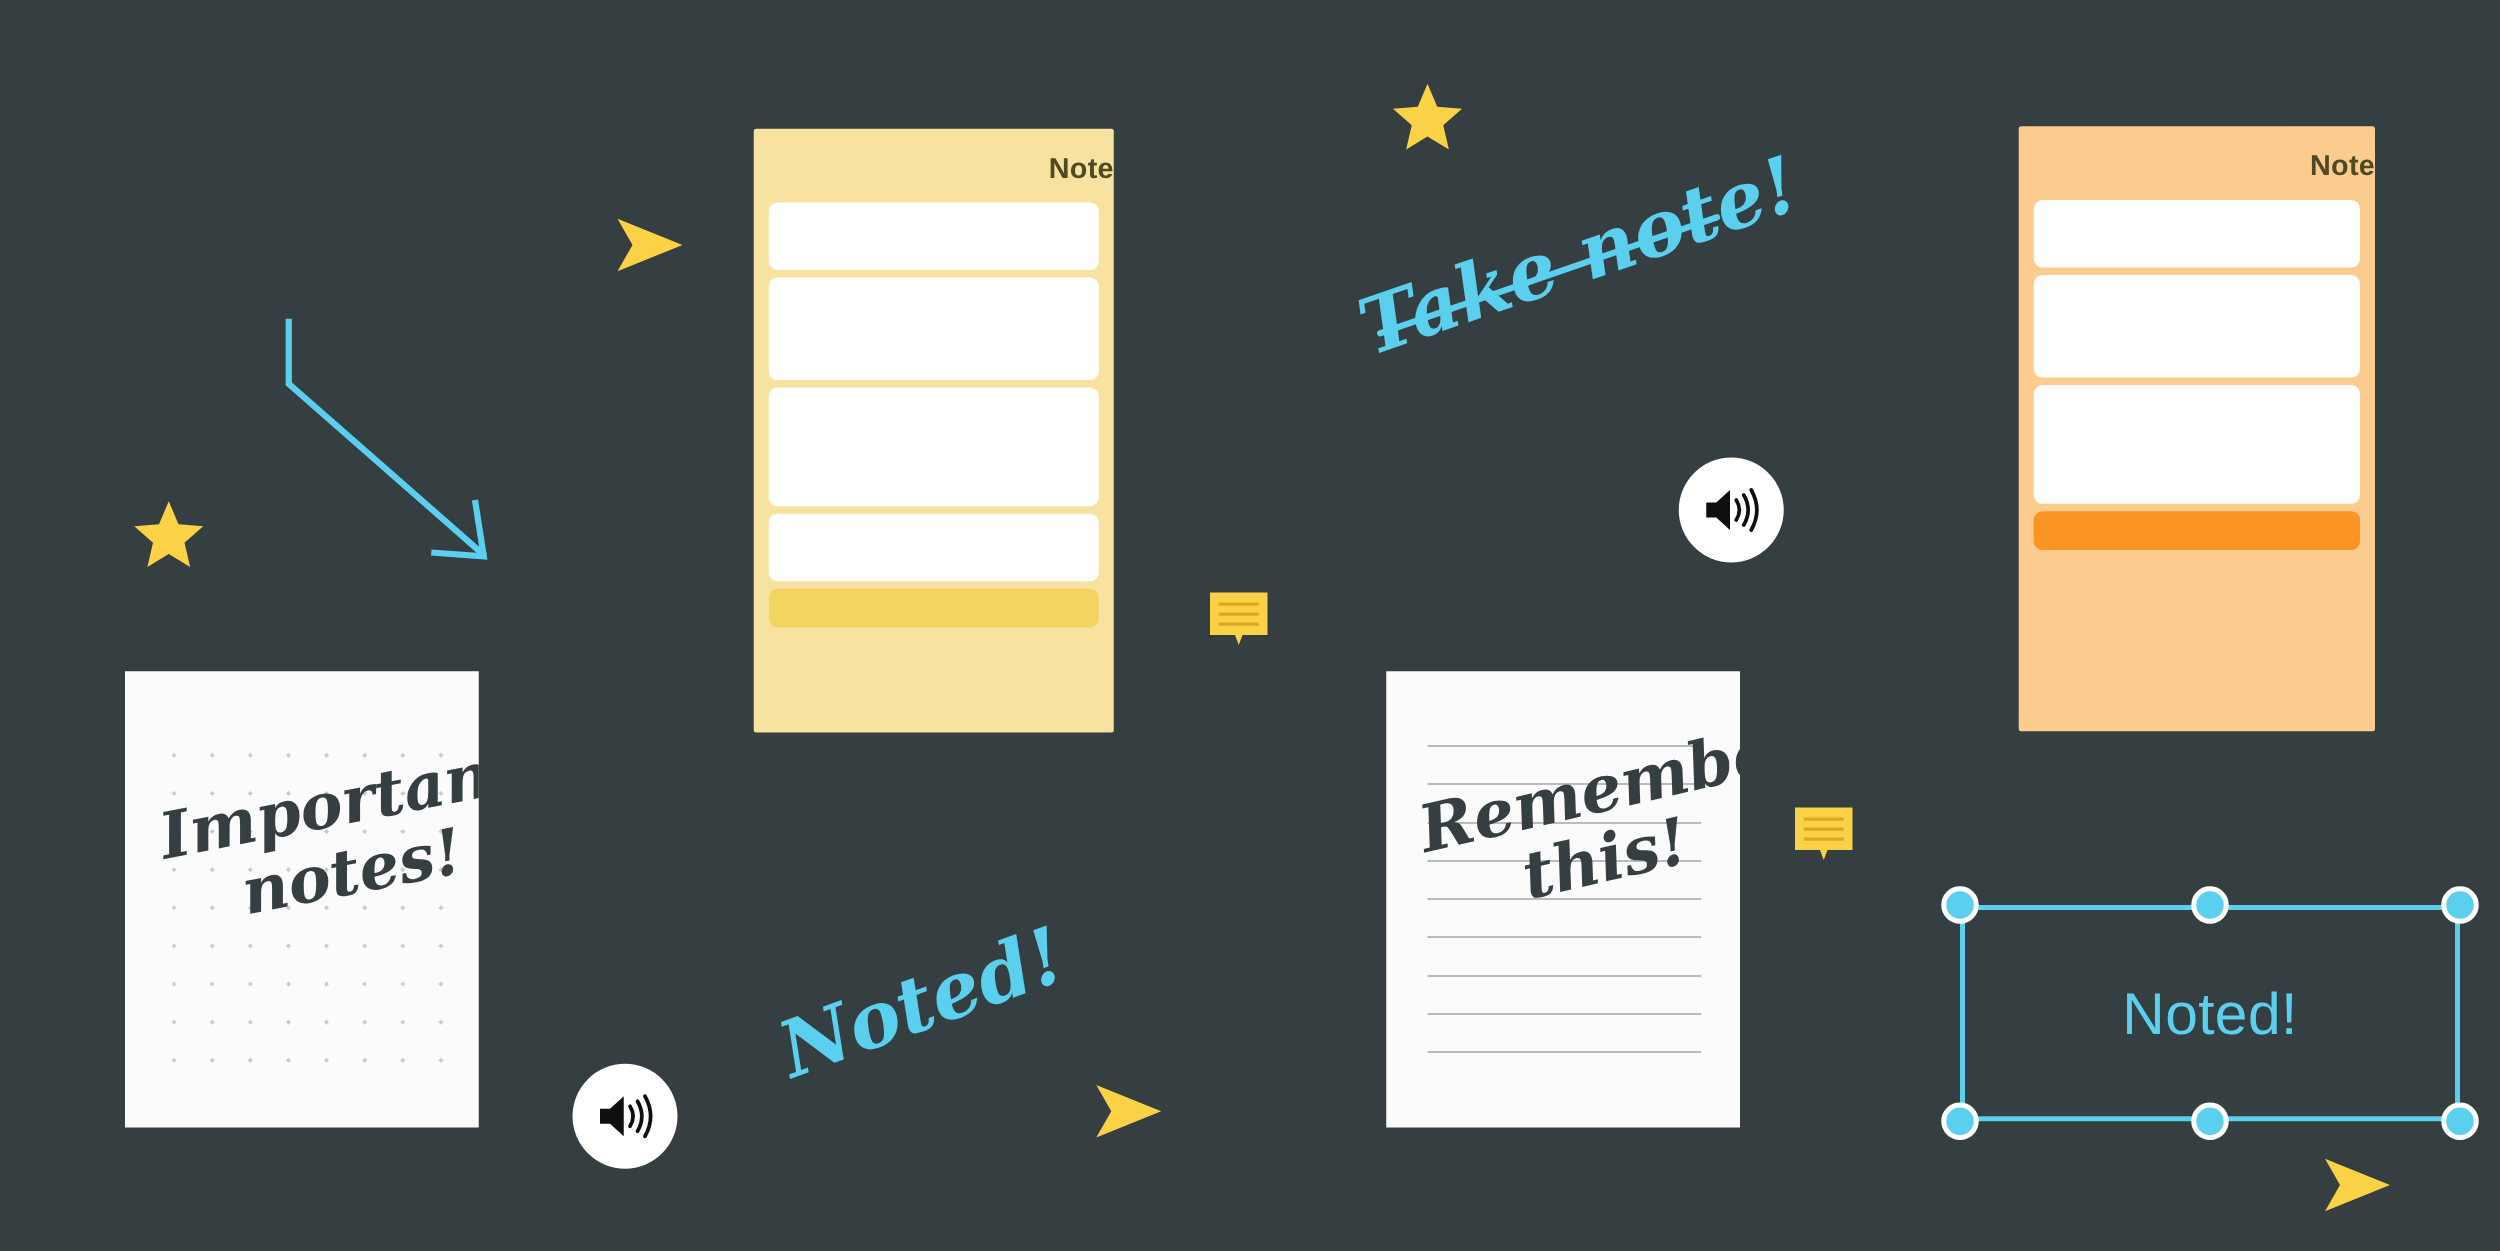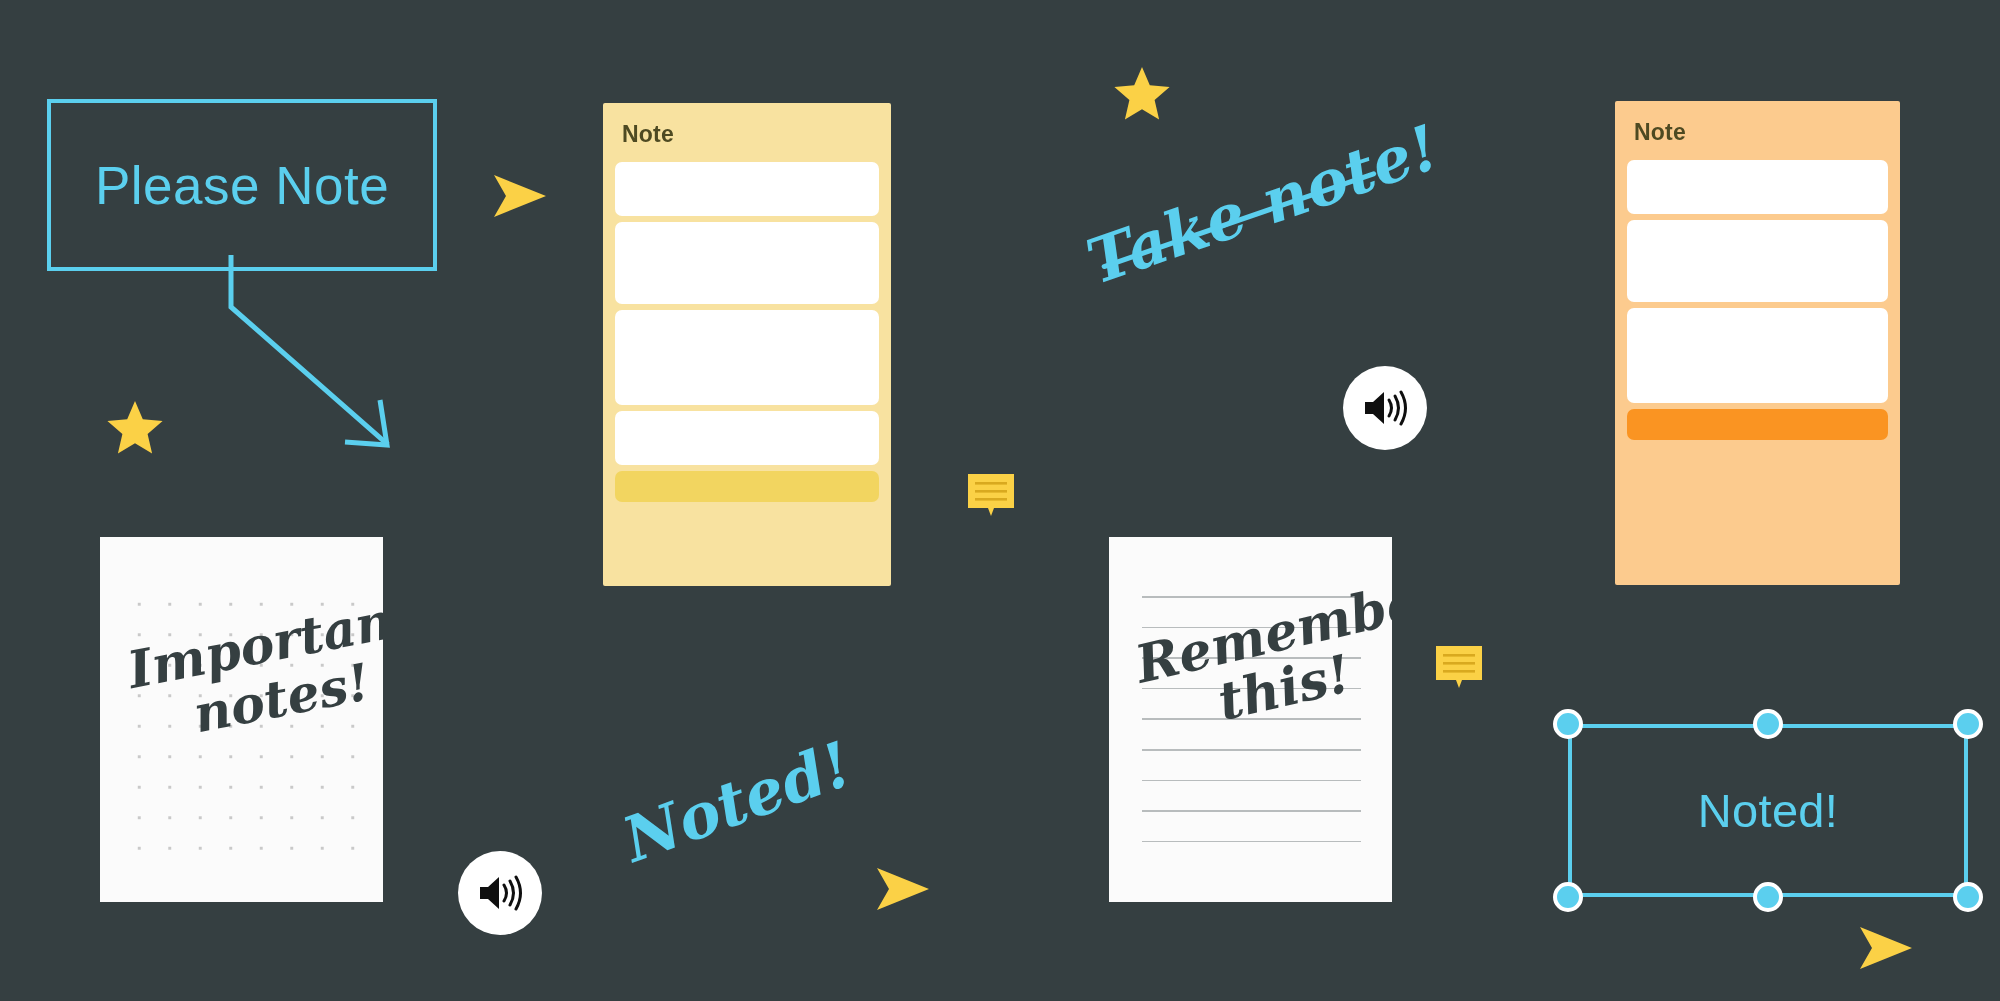--- a/index.html
+++ b/index.html
@@ -55,20 +55,21 @@
   .note-card {
     box-sizing: border-box;
     padding: 0;
     border-radius: 2px;
   }
   .note-card .card-title {
     font-size: 23px;
     font-weight: bold;
     color: #4E4A22;
     letter-spacing: 0.2px;
+    text-align: right;
   }
   .note-card .row {
     border-radius: 7px;
     background: #FFFFFF;
   }
 
   #note-card-yellow {
     left: 603px;
     top: 103px;
     width: 288px;
@@ -273,23 +274,20 @@
 
   .bubble-glyph { position: absolute; }
   #bubble-1 { left: 966px; top: 472px; }
   #bubble-2 { left: 1434px; top: 644px; }
 </style>
 </head>
 <body>
 
 <div id="board">
 
-  <div class="abs" id="please-note-box">
-    <span class="label">Please Note</span>
-  </div>
 
   <svg class="abs" id="connector-arrow" viewBox="0 0 320 340" fill="none" xmlns="http://www.w3.org/2000/svg">
     <path d="M31 0 L31 52 L186 188" stroke="#5BCFEE" stroke-width="5" stroke-linecap="square" stroke-linejoin="miter"></path>
     <path d="M145 187 L187 190 L180 145" stroke="#5BCFEE" stroke-width="5" stroke-linecap="butt" stroke-linejoin="miter" fill="none"></path>
   </svg>
 
   <div class="abs note-card" id="note-card-yellow">
     <div class="card-title">Note</div>
     <div class="rows">
       <div class="row r1"></div>

